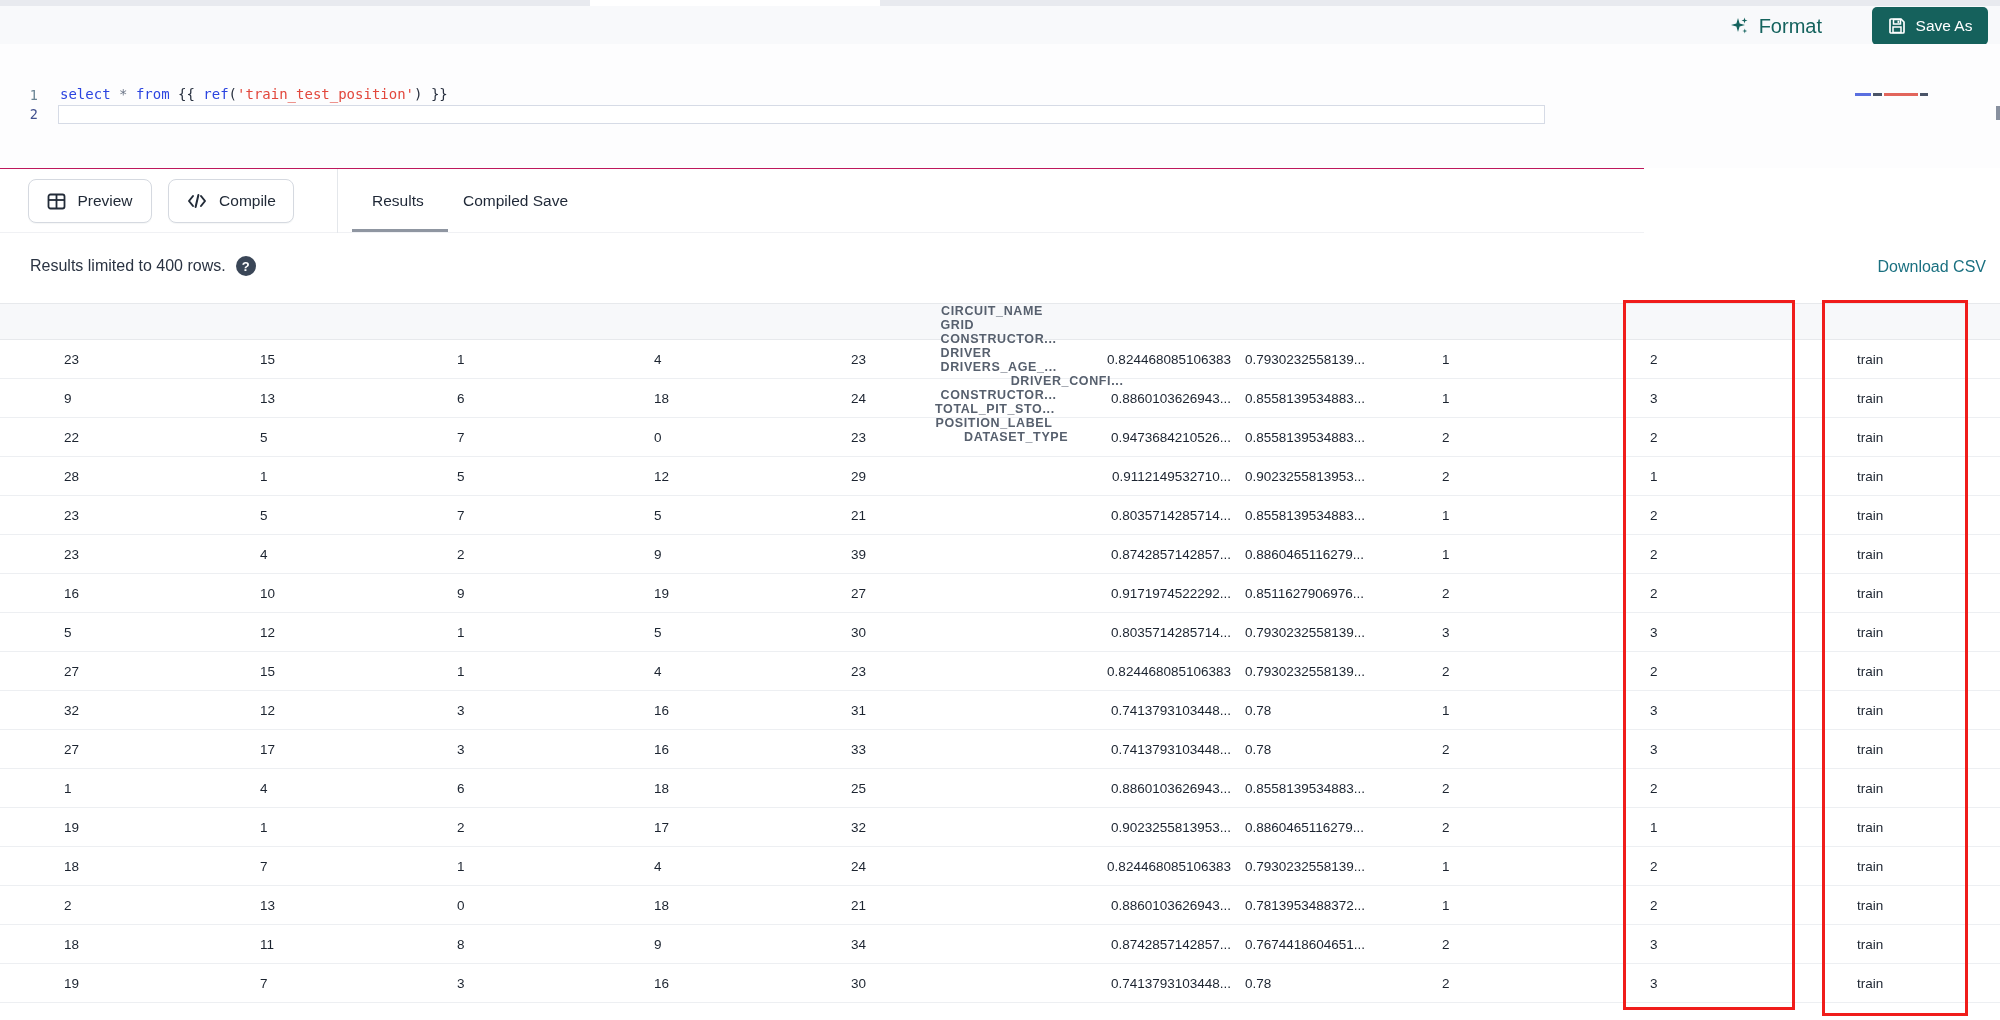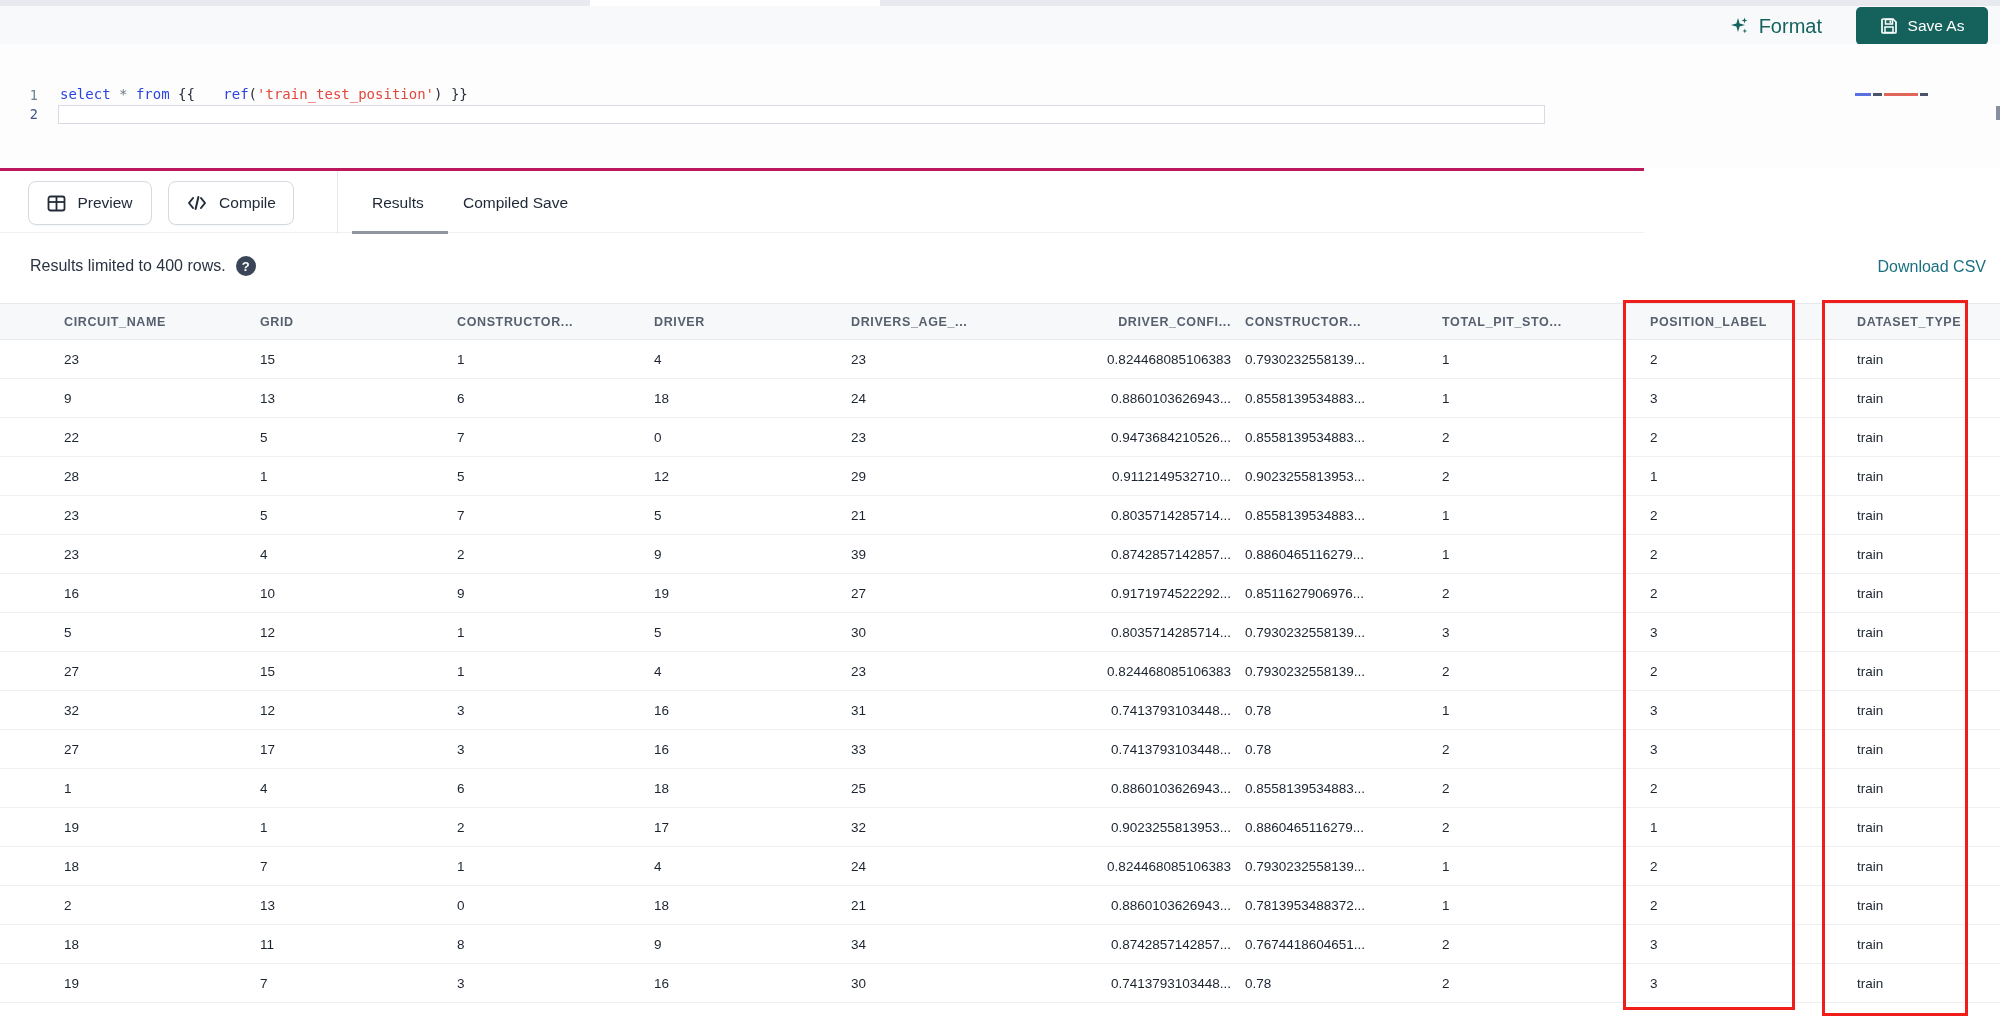--- a/index.html
+++ b/index.html
@@ -6,54 +6,54 @@
   html,body { width:2000px; height:1020px; background:#fff; font-family:"Liberation Sans", sans-serif; overflow:hidden; }
   #app { position:relative; width:2000px; height:1020px; background:#fff; }
 
   
   .tabstrip { position:absolute; left:0; top:0; width:2000px; height:6px; background:#e8eaef; box-shadow:0 1px 2px rgba(40,50,70,.15); }
   .tabstrip .active-file-tab { position:absolute; left:590px; top:0; width:290px; height:6px; background:#ffffff; }
 
   
   .toolbar { position:absolute; left:0; top:6px; width:2000px; height:38px; background:#f8f9fb; }
   .format-btn { position:absolute; right:178px; top:8px; height:24px; display:flex; align-items:center; gap:9px; color:#15635e; font-size:20px; cursor:pointer; }
-  .saveas-btn { position:absolute; right:12px; top:1px; width:132px; height:38px; background:#15615c; border-radius:5px; display:flex; align-items:center; justify-content:center; gap:10px; color:#fff; font-size:15.5px; cursor:pointer; }
+  .saveas-btn { position:absolute; right:12px; top:1px; width:116px; height:38px; background:#15615c; border-radius:5px; display:flex; align-items:center; justify-content:center; gap:10px; color:#fff; font-size:15.5px; cursor:pointer; }
 
   
   .editor { position:absolute; left:0; top:44px; width:2000px; height:124px; background:#fdfdfe; }
   .gutter-num { position:absolute; width:26px; text-align:right; font-family:"DejaVu Sans Mono", monospace; font-size:13.5px; }
   .ln1 { left:12px; top:43px; color:#6a8494; }
   .ln2 { left:12px; top:62px; color:#41508f; }
   .code-line { position:absolute; left:60px; top:42px; font-family:"DejaVu Sans Mono", monospace; font-size:14px; white-space:pre; letter-spacing:0; }
-  .tk-kw { color:#2b44e0; } .tk-op { color:#6b7587; } .tk-j { color:#28303f; } .tk-fn { color:#2b44e0;margin-left:20px; } .tk-str { color:#e2473c; }
+  .tk-kw { color:#2b44e0; } .tk-op { color:#6b7587; } .tk-j { color:#28303f; } .tk-fn { color:#2b44e0; } .tk-str { color:#e2473c; }
   .active-line { position:absolute; left:58px; top:61px; width:1487px; height:19px; border:1px solid #d6dbe6; background:#fff; }
   .minimap { position:absolute; left:1855px; top:47px; width:84px; height:6px; display:flex; gap:2px; align-items:center; }
   .minimap i { display:block; height:3px; }
   .editor-scroll-dash { position:absolute; left:1996px; top:62px; width:4px; height:14px; background:#88909f; }
 
   
-  .action-row { position:absolute; left:0; top:168px; width:1644px; height:65px; background:#fff; border-top:3px solid #be185d; border-bottom:1px solid #f0f1f4; }
+  .action-row { position:absolute; left:0; top:168px; width:1644px; height:65px; background:#fff; border-top:1px solid #be185d; border-bottom:1px solid #f0f1f4; }
   .btn { position:absolute; top:10px; height:44px; background:#fff; border:1px solid #d5d9e0; border-radius:8px; display:flex; align-items:center; justify-content:center; gap:11px; font-size:15.5px; color:#222b38; cursor:pointer; box-shadow:0 1px 1px rgba(30,40,60,.04); }
   .preview-btn { left:28px; width:124px; }
   .compile-btn { left:168px; width:126px; }
   .vdivider { position:absolute; left:337px; top:0; width:1px; height:64px; background:#e4e7eb; }
   .tab { position:absolute; top:0; height:64px; display:flex; align-items:center; font-size:15.5px; color:#1e2736; cursor:pointer;text-align:right; }
   .tab-results { left:372px; }
   .tab-compiled { left:463px; }
   .tab-underline { position:absolute; left:352px; top:60px; width:96px; height:3px; background:#8f96a1; }
 
   
   .results-bar { position:absolute; left:0; top:234px; width:2000px; height:66px; background:#fff; }
   .results-info { position:absolute; left:30px; top:22px; font-size:16px; color:#2a3342; display:flex; align-items:center; gap:10px; }
   .help-icon { display:inline-flex; width:20px; height:20px; border-radius:50%; background:#3a4657; color:#fff; font-size:13px; font-weight:bold; align-items:center; justify-content:center; cursor:pointer; }
   .download-csv { position:absolute; right:14px; top:24px; font-size:16px; color:#1a7080; cursor:pointer; }
 
   
   .table { position:absolute; left:0; top:303px; width:2000px; }
-  .thead { display:flex; height:37px; background:#f7f8fa; border-top:1px solid #e7e9ec; border-bottom:1px solid #e7e9ec; align-items:center; padding-left:50px; }
+  .thead { display:flex; height:37px; background:#f7f8fa; border-top:1px solid #e7e9ec; border-bottom:1px solid #e7e9ec; align-items:center; padding-left:50px;flex-direction:column; }
   .thead .cell { font-size:12.5px; font-weight:bold; letter-spacing:.05em; color:#57606e; }
   .trow { display:flex; height:39px; align-items:center; border-bottom:1px solid #edeff2; background:#fff; padding-left:50px; }
   .trow .cell { font-size:13.5px; color:#1c2430; }
   .cell { padding-left:14px; overflow:hidden; white-space:nowrap; flex:none; }
   .c0{width:196px;} .c1{width:197px;} .c2{width:197px;} .c3{width:197px;} .c4{width:197px;}
   .c5{width:197px;text-align:right;} .c6{width:197px;} .c7{width:208px;} .c8{width:207px;} .c9{width:150px;}
 
   
   .hl-box { position:absolute; border:3px solid #f01d1b; background:transparent; }
   .hl-box-1 { left:1623px; top:300px; width:172px; height:710px; }

